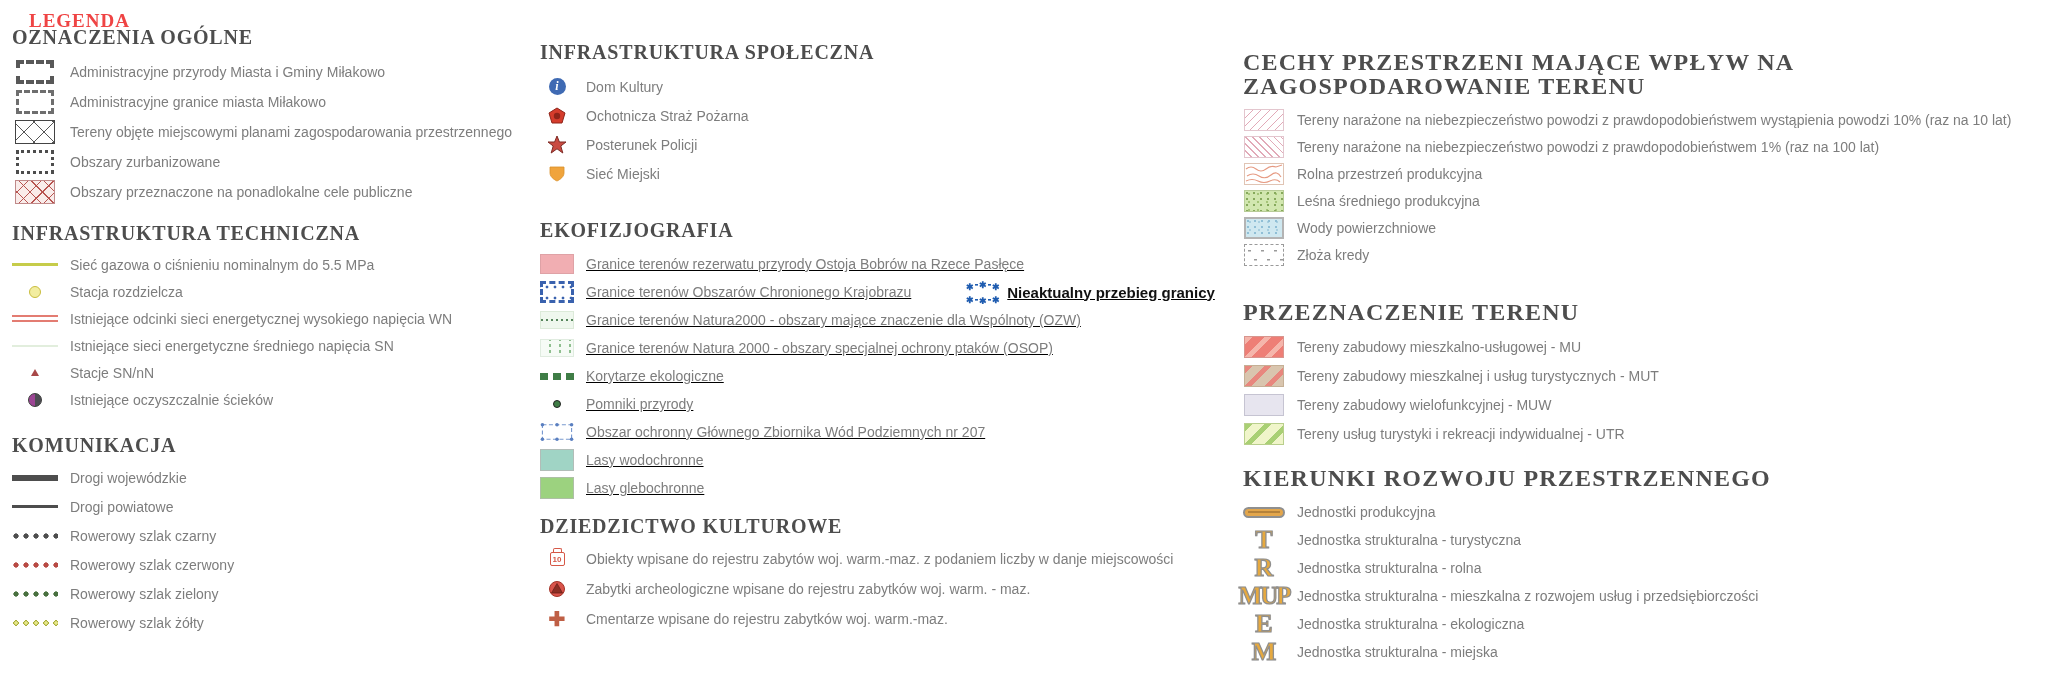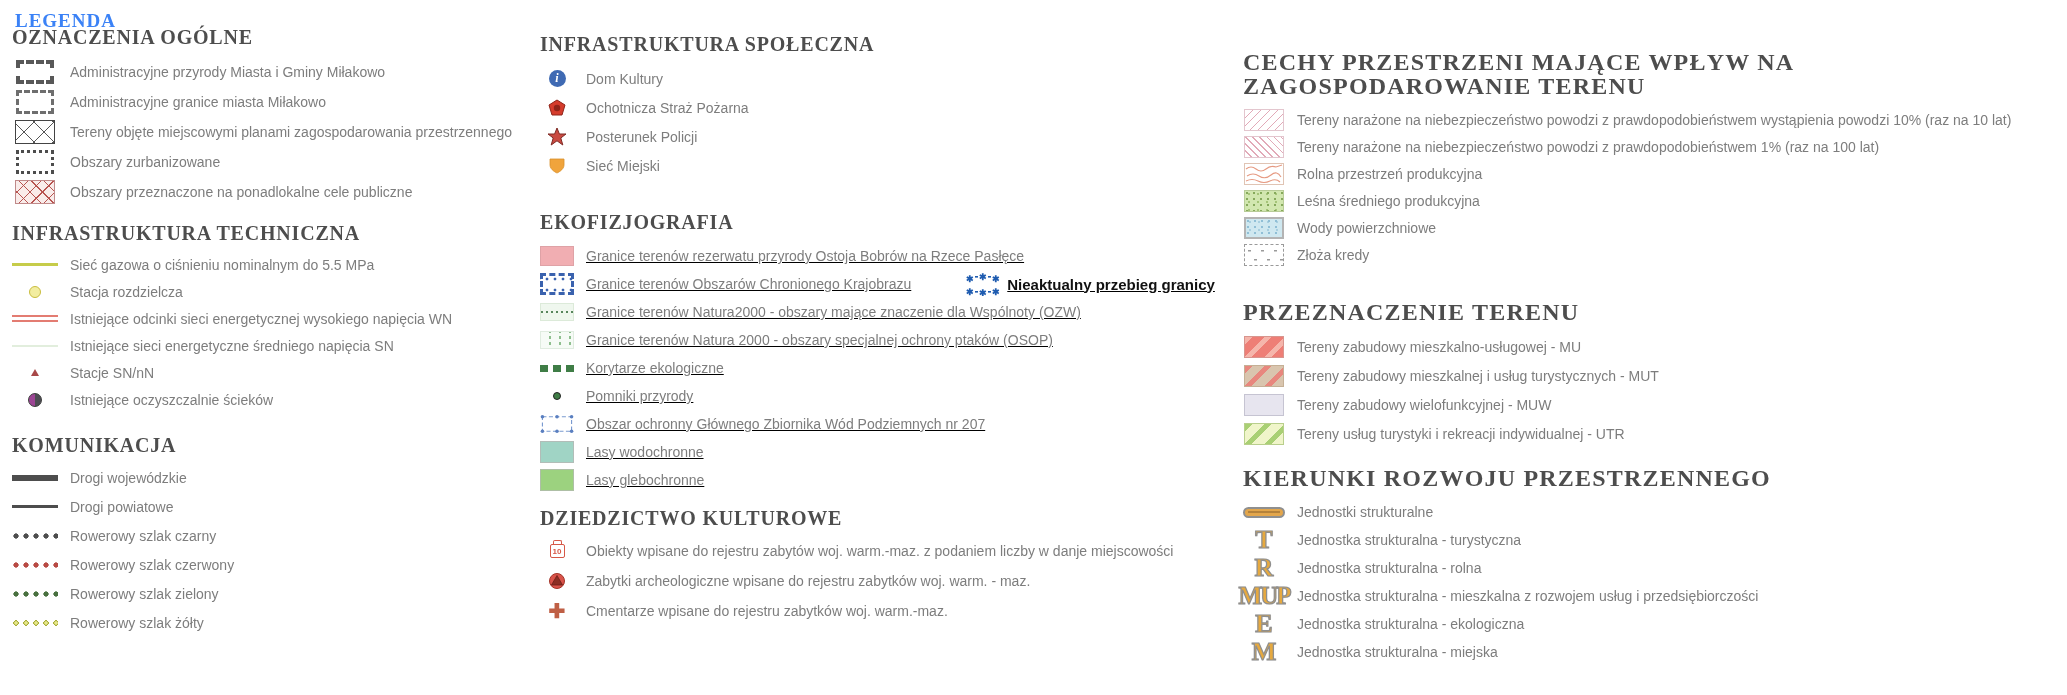--- a/index.html
+++ b/index.html
@@ -1,22 +1,22 @@
 <!DOCTYPE html>
 <html><head>
 <meta charset="utf-8">
 <style>
   html,body{margin:0;padding:0;}
   body{
     width:2067px;height:695px;position:relative;background:#ffffff;
     font-family:"Liberation Sans",sans-serif;overflow:hidden;
   }
   h1.legend-title{
-    font-family:"Liberation Serif",serif;font-weight:bold;color:#3b82f6;
-    font-size:19px;letter-spacing:1px;margin:10px 0 0 15px;
+    font-family:"Liberation Serif",serif;font-weight:bold;color:#ef4444;
+    font-size:19px;letter-spacing:1px;margin:10px 0 0 29px;
   }
   .col{position:absolute;top:0;}
   #col1{left:12px;width:515px;}
   #col2{left:540px;width:695px;}
   #col3{left:1243px;width:820px;}
   h2.sec-title{
     font-family:"Liberation Serif",serif;font-weight:bold;color:#4d4d4d;
     font-size:20px;letter-spacing:0.8px;margin:0;line-height:24px;
   }
   #col3 h2.sec-title{font-size:24px;letter-spacing:1.2px;margin-top:16px;}
@@ -117,21 +117,21 @@
   
   #col1 .sec-oznaczenia{margin-top:25px;}
   #col1 .sec-oznaczenia .row{height:30px;}
   #col1 .sec-oznaczenia .rows{margin-top:8px;}
   #col1 .sec-infratech{margin-top:14px;}
   #col1 .sec-infratech .row{height:27px;}
   #col1 .sec-infratech .rows{margin-top:6px;}
   #col1 .sec-komunikacja{margin-top:20px;}
   #col1 .sec-komunikacja .row{height:29px;}
   #col1 .sec-komunikacja .rows{margin-top:6px;}
-  #col2 .sec-infraspol{margin-top:32px;}
+  #col2 .sec-infraspol{margin-top:40px;}
   #col2 .sec-infraspol .row{height:29px;}
   #col2 .sec-infraspol .rows{margin-top:8px;}
   #col2 .sec-eko{margin-top:30px;}
   #col2 .sec-eko .row{height:28px;text-decoration:underline;}
   #col2 .sec-eko .rows{margin-top:8px;}
   #col2 .sec-dziedzictwo{margin-top:12px;}
   #col2 .sec-dziedzictwo .row{height:30px;}
   #col2 .sec-dziedzictwo .rows{margin-top:6px;}
   #col3 .sec-cechy{margin-top:50px;}
   #col3 .sec-cechy .row{height:27px;}
@@ -500,21 +500,21 @@
     </div>
   </section>
 
   <section class="sec-kierunki">
     <h2 class="sec-title">KIERUNKI ROZWOJU PRZESTRZENNEGO</h2>
     <div class="rows">
       <div class="row">
         <span class="sym">
             <i class="sw capsule"></i>
           </span>
-        <span class="lbl">Jednostki strukturalne</span>
+        <span class="lbl">Jednostki produkcyjna</span>
       </div>
       <div class="row">
         <span class="sym">
             <span class="unit-letter">T</span>
           </span>
         <span class="lbl">Jednostka strukturalna - turystyczna</span>
       </div>
       <div class="row">
         <span class="sym">
             <span class="unit-letter">R</span>

